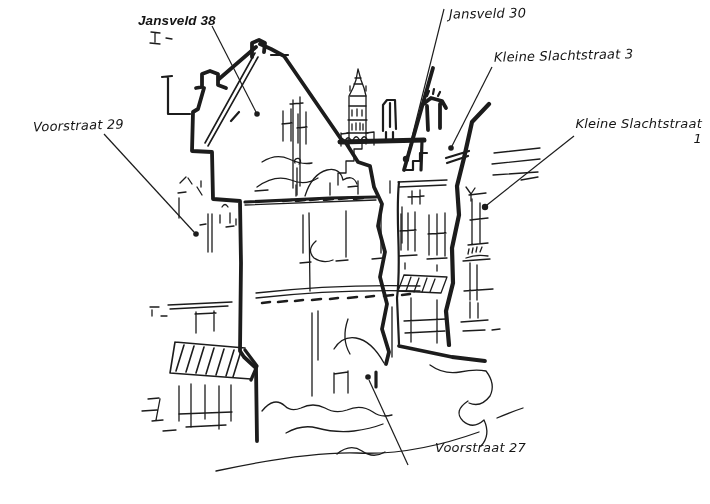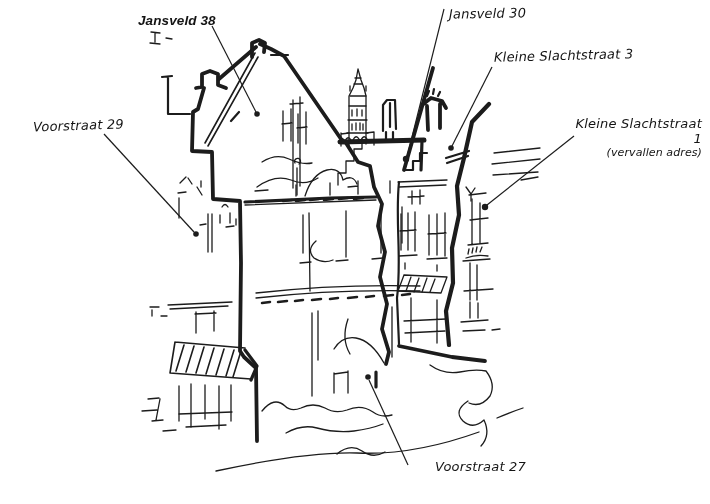--- a/index.html
+++ b/index.html
@@ -17,21 +17,21 @@
     font-family:"Liberation Sans",sans-serif;font-style:italic;font-weight:600;
     font-size:13.5px;color:#141414;letter-spacing:.1px;
   }
   .sub{display:block;font-size:11px;letter-spacing:.1px;}
   .center{text-align:right;white-space:normal;}
   #lb-jv32{left:138px;top:13px;}
   #lb-jv30{left:449px;top:7px;transform:rotate(-1deg);}
   #lb-ks3{left:494px;top:49px;transform:rotate(-1.5deg);}
   #lb-ks1{left:574px;top:117px;width:128px;}
   #lb-vs29{left:33px;top:119px;transform:rotate(-2deg);}
-  #lb-vs27{left:386px;top:460px;width:140px;}
+  #lb-vs27{left:386px;top:441px;width:140px;}
   .ink{stroke:#1c1c1c;fill:none;stroke-linecap:round;stroke-linejoin:round;}
   .thin{stroke-width:1.3;}
   .thin2{stroke-width:1.6;}
   .med{stroke-width:2.2;}
   .dash{stroke-width:2.5;}
   .thick{stroke-width:3.8;}
   .thick2{stroke-width:3.2;}
   .xthick{stroke-width:5;}
   .leader{stroke:#1c1c1c;stroke-width:1.2;fill:none;}
   .dot{fill:#1c1c1c;stroke:none;}
@@ -213,21 +213,20 @@
   </svg>
 
   <div class="lbl printed" id="lb-jv32">Jansveld 38</div>
 
   <div class="lbl hand" id="lb-jv30">Jansveld 30</div>
 
   <div class="lbl hand" id="lb-ks3">Kleine Slachtstraat 3</div>
 
   <div class="lbl hand center" id="lb-ks1">
     <span>Kleine Slachtstraat 1</span>
-    <span class="sub">(vervallen adres)</span>
   </div>
 
   <div class="lbl hand" id="lb-vs29">Voorstraat 29</div>
 
   <div class="lbl hand center" id="lb-vs27">
     <span>Voorstraat 27</span>
   </div>
 
 </div>
 

